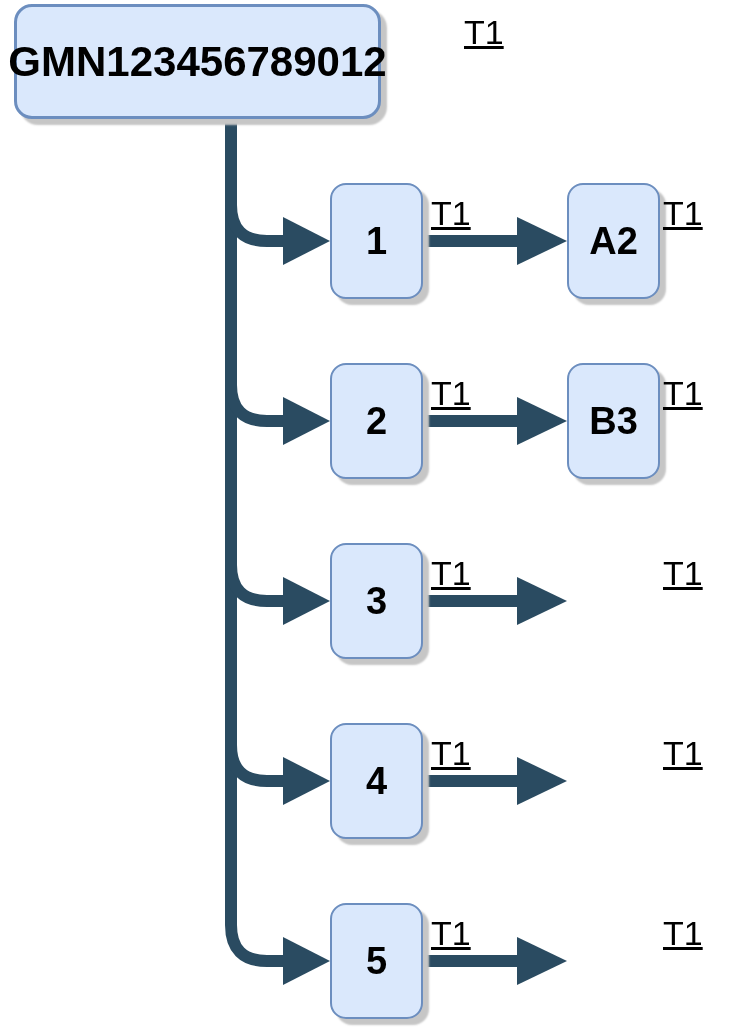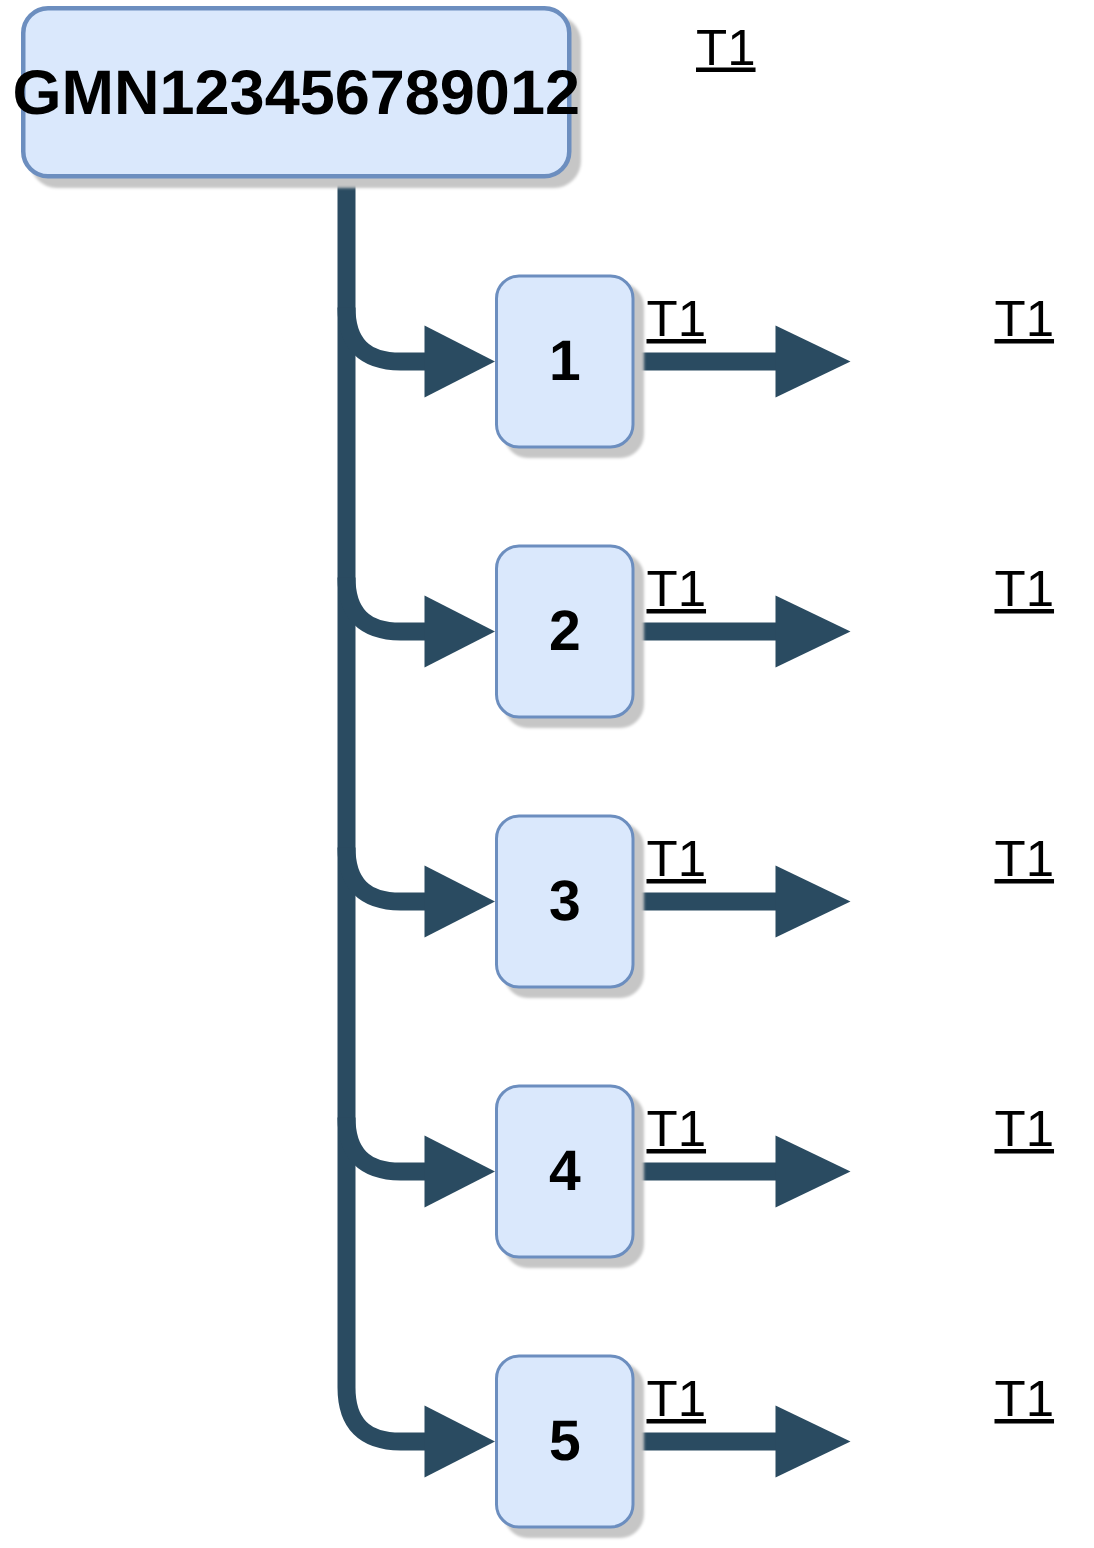--- a/index.html
+++ b/index.html
@@ -81,28 +81,34 @@
   <div class="node node-root">
     <span>GMN123456789012</span>
   </div>
   <div class="tag tag-root">T1</div>
 
   <div class="row row-1">
     <div class="node node-small src">
       <span>1</span>
     </div>
     <div class="tag tag-src">T1</div>
+    <div class="node node-small tgt">
+      <span>A2</span>
+    </div>
     <div class="tag tag-tgt">T1</div>
   </div>
 
   <div class="row row-2">
     <div class="node node-small src">
       <span>2</span>
     </div>
     <div class="tag tag-src">T1</div>
+    <div class="node node-small tgt">
+      <span>B3</span>
+    </div>
     <div class="tag tag-tgt">T1</div>
   </div>
 
   <div class="row row-3">
     <div class="node node-small src">
       <span>3</span>
     </div>
     <div class="tag tag-src">T1</div>
     <div class="tag tag-tgt">T1</div>
   </div>

